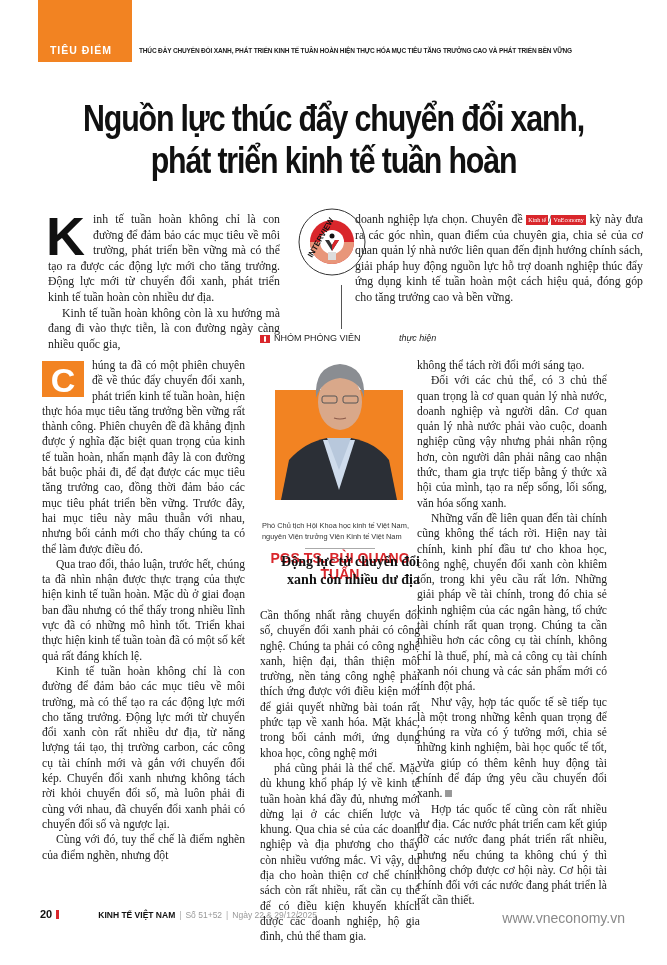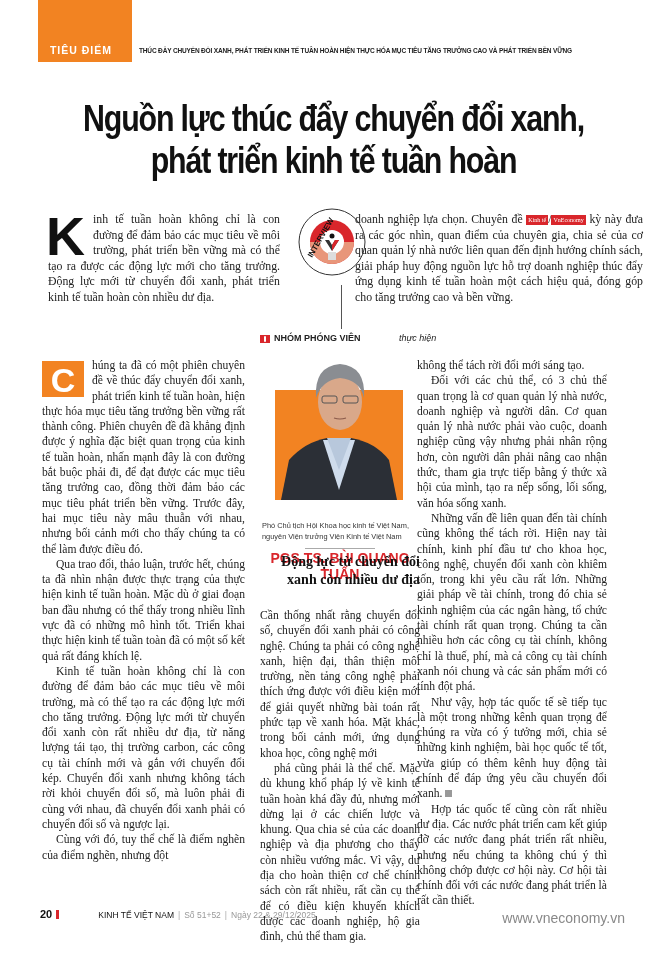--- a/index.html
+++ b/index.html
@@ -22,21 +22,21 @@
   .dropcap-k { float: left; font-family: "Liberation Sans", sans-serif; font-weight: bold; font-size: 54px; line-height: 44px; margin: 2px 8px 0 -2px; color: #111; }
   .indent { text-indent: 14px; }
   .vdivider { position: absolute; left: 341px; top: 285px; width: 1px; height: 44px; background: #555; }
   .interview-badge { position: absolute; left: 292px; top: 205px; width: 74px; height: 74px; }
 
   .vne-badge { display: inline-block; background: #d9262b; color: #fff; font-size: 6px; padding: 1px 2px; vertical-align: middle; line-height: 8px; }
 
   .byline { position: absolute; left: 260px; top: 333px; font-family: "Liberation Sans", sans-serif; font-size: 9px; color: #222; }
   .byline-icon { display: inline-block; width: 10px; height: 8px; background: #d9262b; vertical-align: middle; margin-right: 4px; position: relative; }
   .byline-icon::after { content: ""; position: absolute; left: 4px; top: 1px; width: 2px; height: 6px; background: #fff; border-radius: 1px; }
-  .byline b { font-weight: bold; }
+  .byline b { font-weight: normal; }
   .byline i { font-style: italic; padding-left: 36px; }
 
   .body-col { position: absolute; font-family: "Liberation Serif", serif; font-size: 11.6px; line-height: 15.3px; color: #222; text-align: justify; hyphens: none; }
   .col1 { left: 42px; top: 358px; width: 203px; }
   .col2 { left: 260px; top: 608px; width: 160px; }
   .col3 { left: 417px; top: 358px; width: 190px; }
   .dropcap-c { float: left; width: 42px; height: 36px; background: #f28322; color: #fff; font-family: "Liberation Sans", sans-serif; font-weight: bold; font-size: 34px; line-height: 38px; text-align: center; margin: 3px 8px 2px 0; }
   .body-col p + p { text-indent: 14px; }
 
   .photo { position: absolute; left: 275px; top: 390px; width: 128px; height: 110px; background: #f28322; overflow: hidden; }
@@ -44,38 +44,39 @@
   .photo-name { position: absolute; left: 262px; top: 506px; width: 156px; text-align: center; font-family: "Liberation Sans", sans-serif; font-weight: bold; font-size: 14px; color: #d9262b; margin-top: 44px; }
   .photo-cap { position: absolute; left: 262px; top: 520px; width: 156px; text-align: left; font-family: "Liberation Sans", sans-serif; font-size: 7.4px; line-height: 11px; color: #333; }
   .photo-rule { position: absolute; left: 305px; top: 548px; width: 70px; height: 1px; background: #aaa; }
   .subhead { position: absolute; left: 260px; top: 553px; width: 160px; text-align: right; font-family: "Liberation Serif", serif; font-weight: bold; font-size: 14px; line-height: 18px; color: #111; }
 
   .end-mark { display: inline-block; width: 7px; height: 7px; background: #999; margin-left: 3px; }
 
   .footer { position: absolute; left: 40px; top: 908px; font-family: "Liberation Sans", sans-serif; font-size: 8.5px; color: #999; white-space: nowrap; }
   .page-num { font-weight: bold; font-size: 11px; color: #111; }
   .footer-bar { display: inline-block; width: 3px; height: 9px; background: #d9262b; vertical-align: -1px; margin: 0 3px 0 4px; }
-  .mag-name { font-weight: normal; color: #111; padding-left: 36px; }
+  .mag-name { font-weight: bold; color: #111; padding-left: 36px; }
   .sep { margin: 0 4px; color: #aaa; }
   .footer-url { position: absolute; right: 42px; top: 910px; font-family: "Liberation Sans", sans-serif; font-size: 14px; color: #888; }
 </style>
 </head>
 <body>
 
 <div class="tag-block"></div>
 <div class="tag-label">TIÊU ĐIỂM</div>
 <div class="section-line">THÚC ĐẨY CHUYỂN ĐỔI XANH, PHÁT TRIỂN KINH TẾ TUẦN HOÀN HIỆN THỰC HÓA MỤC TIÊU TĂNG TRƯỞNG CAO VÀ PHÁT TRIỂN BỀN VỮNG</div>
 
 <div class="headline">
   <div>Nguồn lực thúc đẩy chuyển đổi xanh,</div>
   <div>phát triển kinh tế tuần hoàn</div>
 </div>
 
 <div class="lede lede-left">
   <p><span class="dropcap-k">K</span><span>inh tế tuần hoàn không chỉ là con đường để đảm bảo các mục tiêu về môi trường, phát triển bền vững mà có thể tạo ra được các động lực mới cho tăng trưởng. Động lực mới từ chuyển đổi xanh, phát triển kinh tế tuần hoàn còn nhiều dư địa.</span></p>
+  <p class="indent">Kinh tế tuần hoàn không còn là xu hướng mà đang đi vào thực tiễn, là con đường ngày càng nhiều quốc gia,</p>
 </div>
 
 <svg class="interview-badge" viewBox="0 0 74 74">
   <circle cx="40" cy="37" r="33" fill="none" stroke="#333" stroke-width="1"></circle>
   <circle cx="40" cy="37" r="22" fill="#d9262b"></circle>
   <path d="M40 37 L62 37 A22 22 0 0 1 18 37 Z" fill="#e8967a"></path>
   <circle cx="40" cy="37" r="12" fill="#fff"></circle>
   <rect x="36" y="47" width="8" height="8" fill="#ddd"></rect>
   <circle cx="40" cy="31" r="2.5" fill="#111"></circle>
   <path d="M33 35 L40 46 L47 35 L43 35 L40 40 L37 35 Z" fill="#333"></path>

